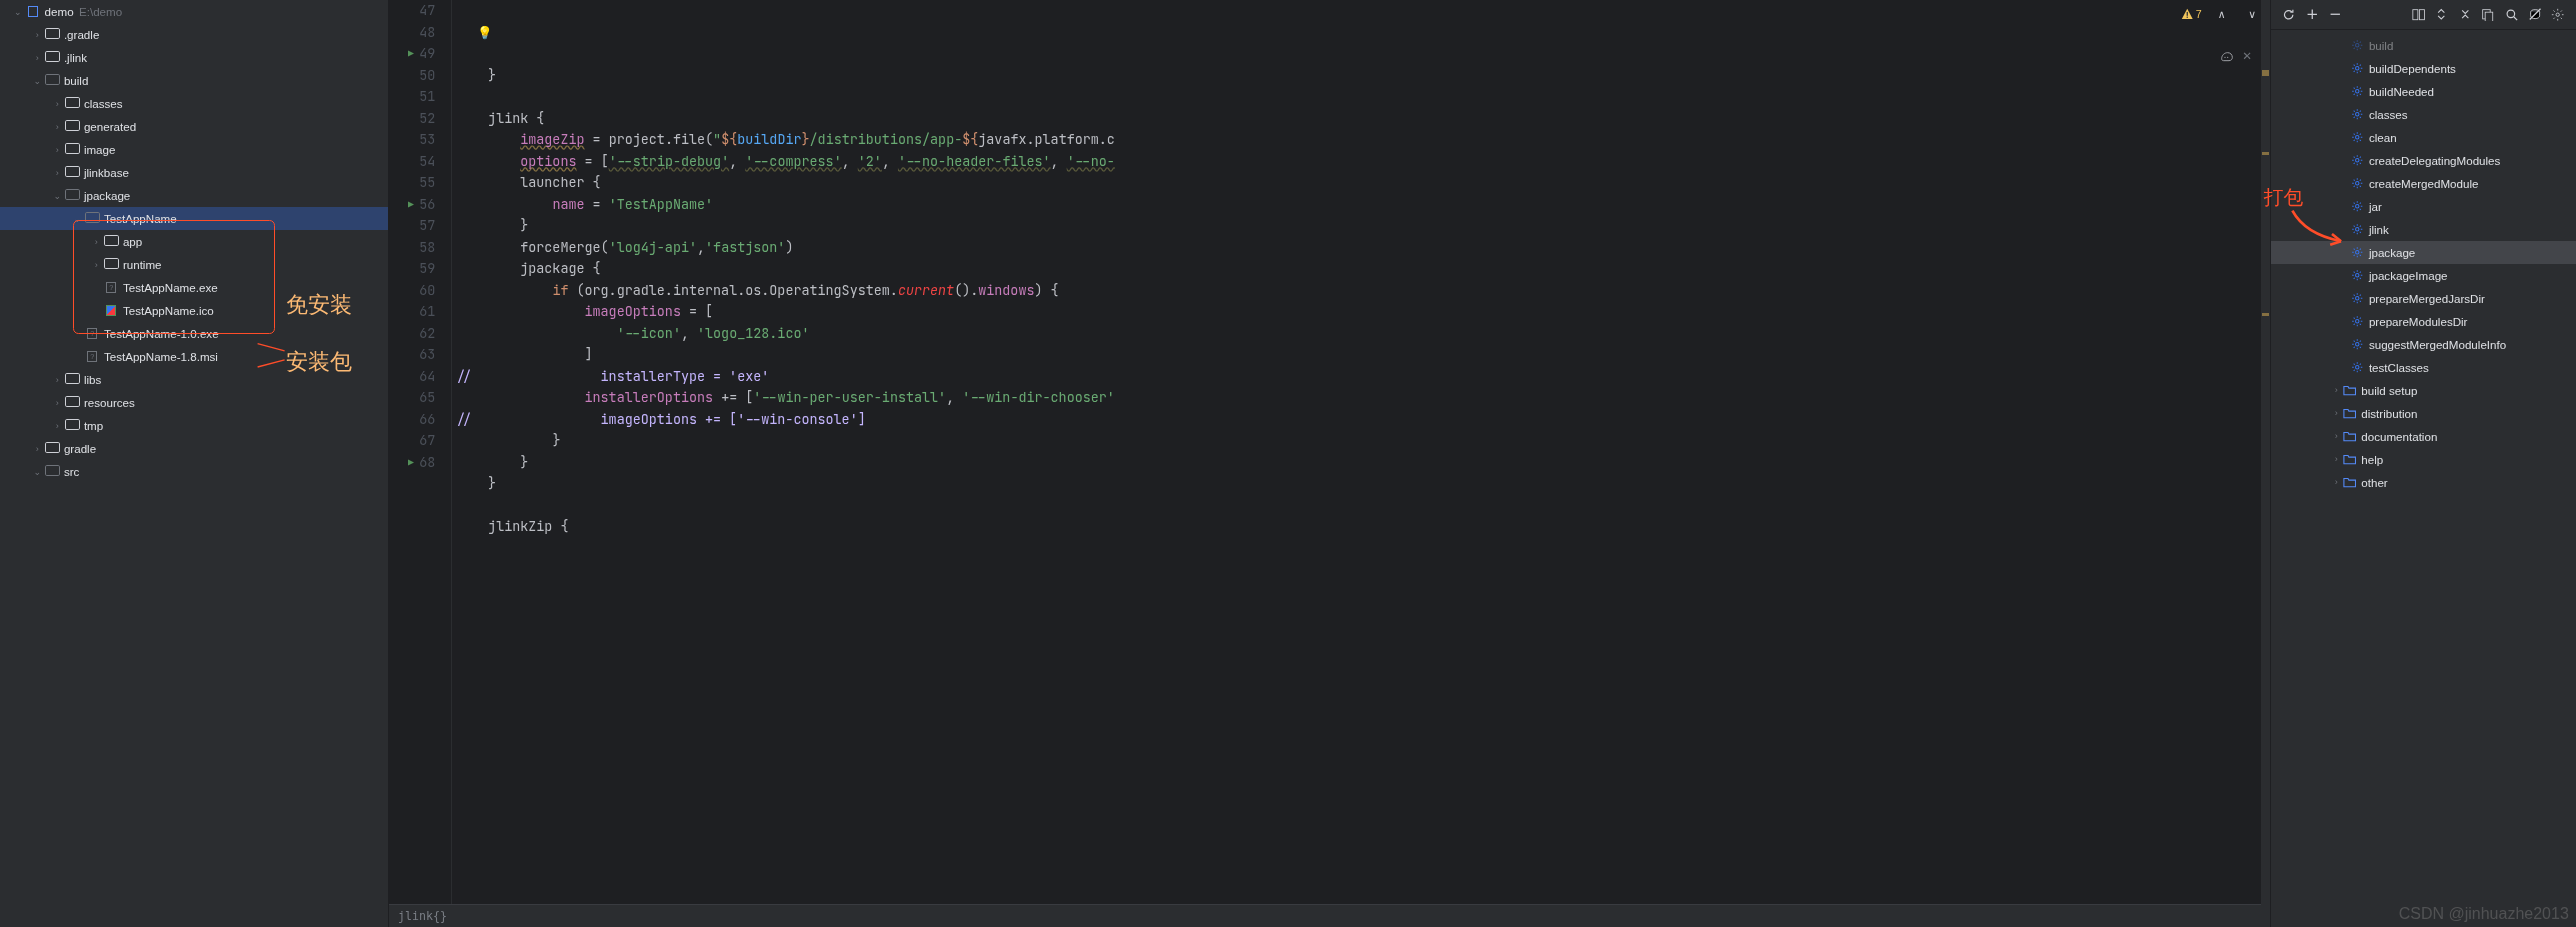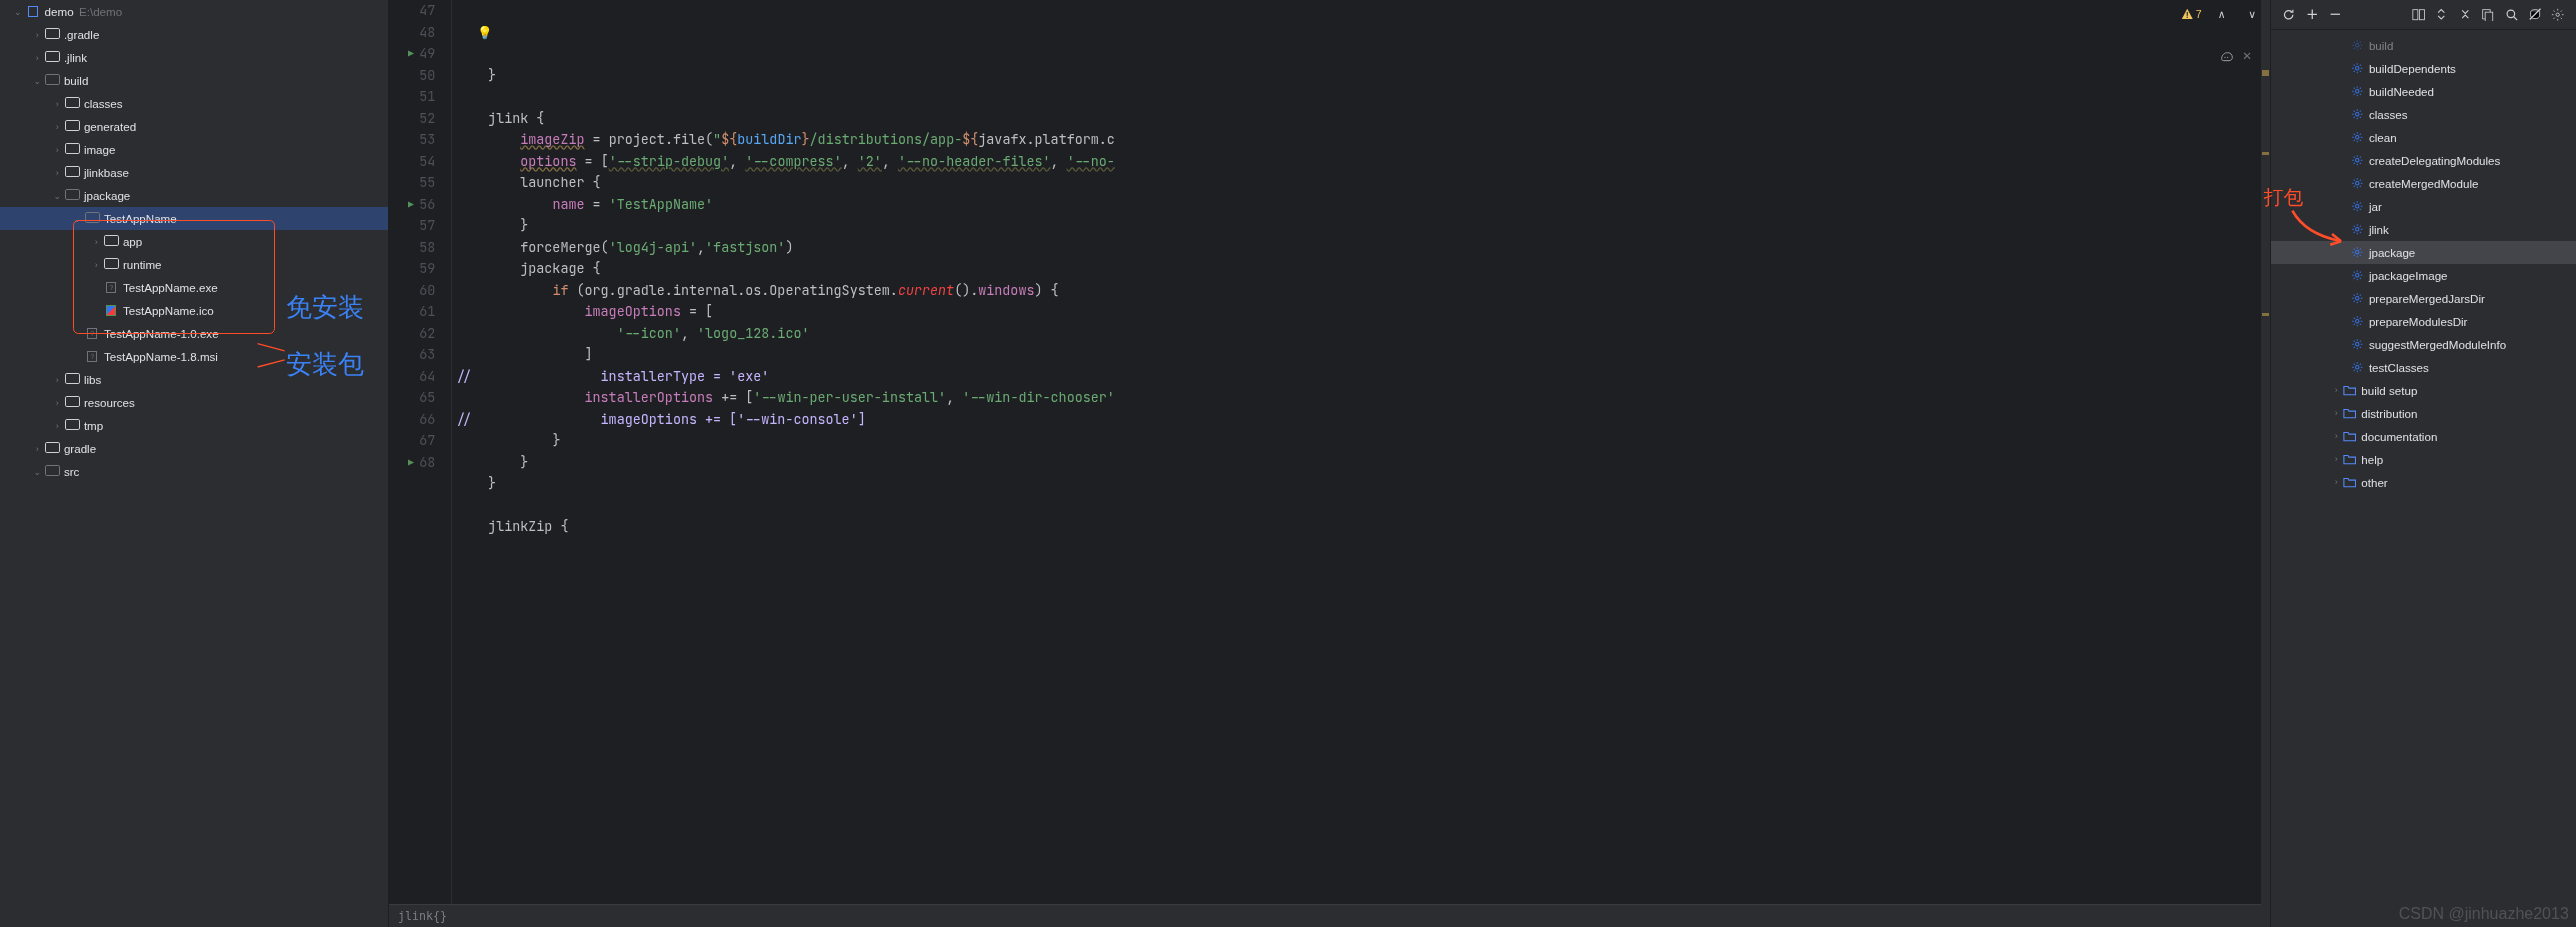--- a/index.html
+++ b/index.html
@@ -21,21 +21,21 @@
   .pad-2 { padding-left: 50px; }
   .pad-3 { padding-left: 70px; }
   .pad-4 { padding-left: 89px; }
 
   .folder-icon::before { content: ""; display: inline-block; width: 12.5px; height: 9.8px; border: 0.9px solid #ced0d6; border-radius: 1.8px; position: relative; }
   .folder-open::before { border-color: #6f737a; }
   .module-icon { width: 10.7px; height: 10.7px; border: 0.9px solid #548af7; display: inline-block; }
   .file-icon { width: 9.8px; height: 11.6px; border: 0.9px solid #6f737a; display: inline-block; position: relative; font-size: 7.2px; text-align: center; line-height: 9.8px; color: #6f737a; }
   .ico-icon { width: 9.8px; height: 11.6px; border: 0.9px solid #549159; display: inline-block; background: linear-gradient(135deg,#3574f0 50%,#fa383e 50%); }
 
-  .annotation { position: absolute; color: #3b82f6; font-size: 26px; font-weight: 500; pointer-events:none; }
+  .annotation { position: absolute; color: #fdba74; font-size: 22px; font-weight: 500; pointer-events:none; }
   .red-box { position: absolute; border: 1.8px solid #ff4d29; border-radius: 5.4px; pointer-events: none; }
 
   
   .editor-pane { flex: 1; display: flex; flex-direction: column; background: #1e1f22; min-width: 0; position: relative; }
   .editor-body { flex: 1; display: flex; font-family: "JetBrains Mono", Consolas, monospace; font-size: 13.4px; line-height: 21.5px; overflow: hidden; }
   .gutter { background: #1e1f22; color: #4b5059; text-align: right; padding: 0 16px 0 19px; user-select: none; min-width: 54px; border-right: 0.9px solid #2b2d30;}
   .gutter-row { height: 21.5px; display:flex; align-items:center; justify-content:flex-end; gap:5.4px;}
   .gutter-run { color:#549159; font-size:9.8px;}
   .code { flex: 1; overflow-x: hidden; white-space: pre; position: relative; padding-left: 3.6px; }
   .code-row { height: 21.5px; }

